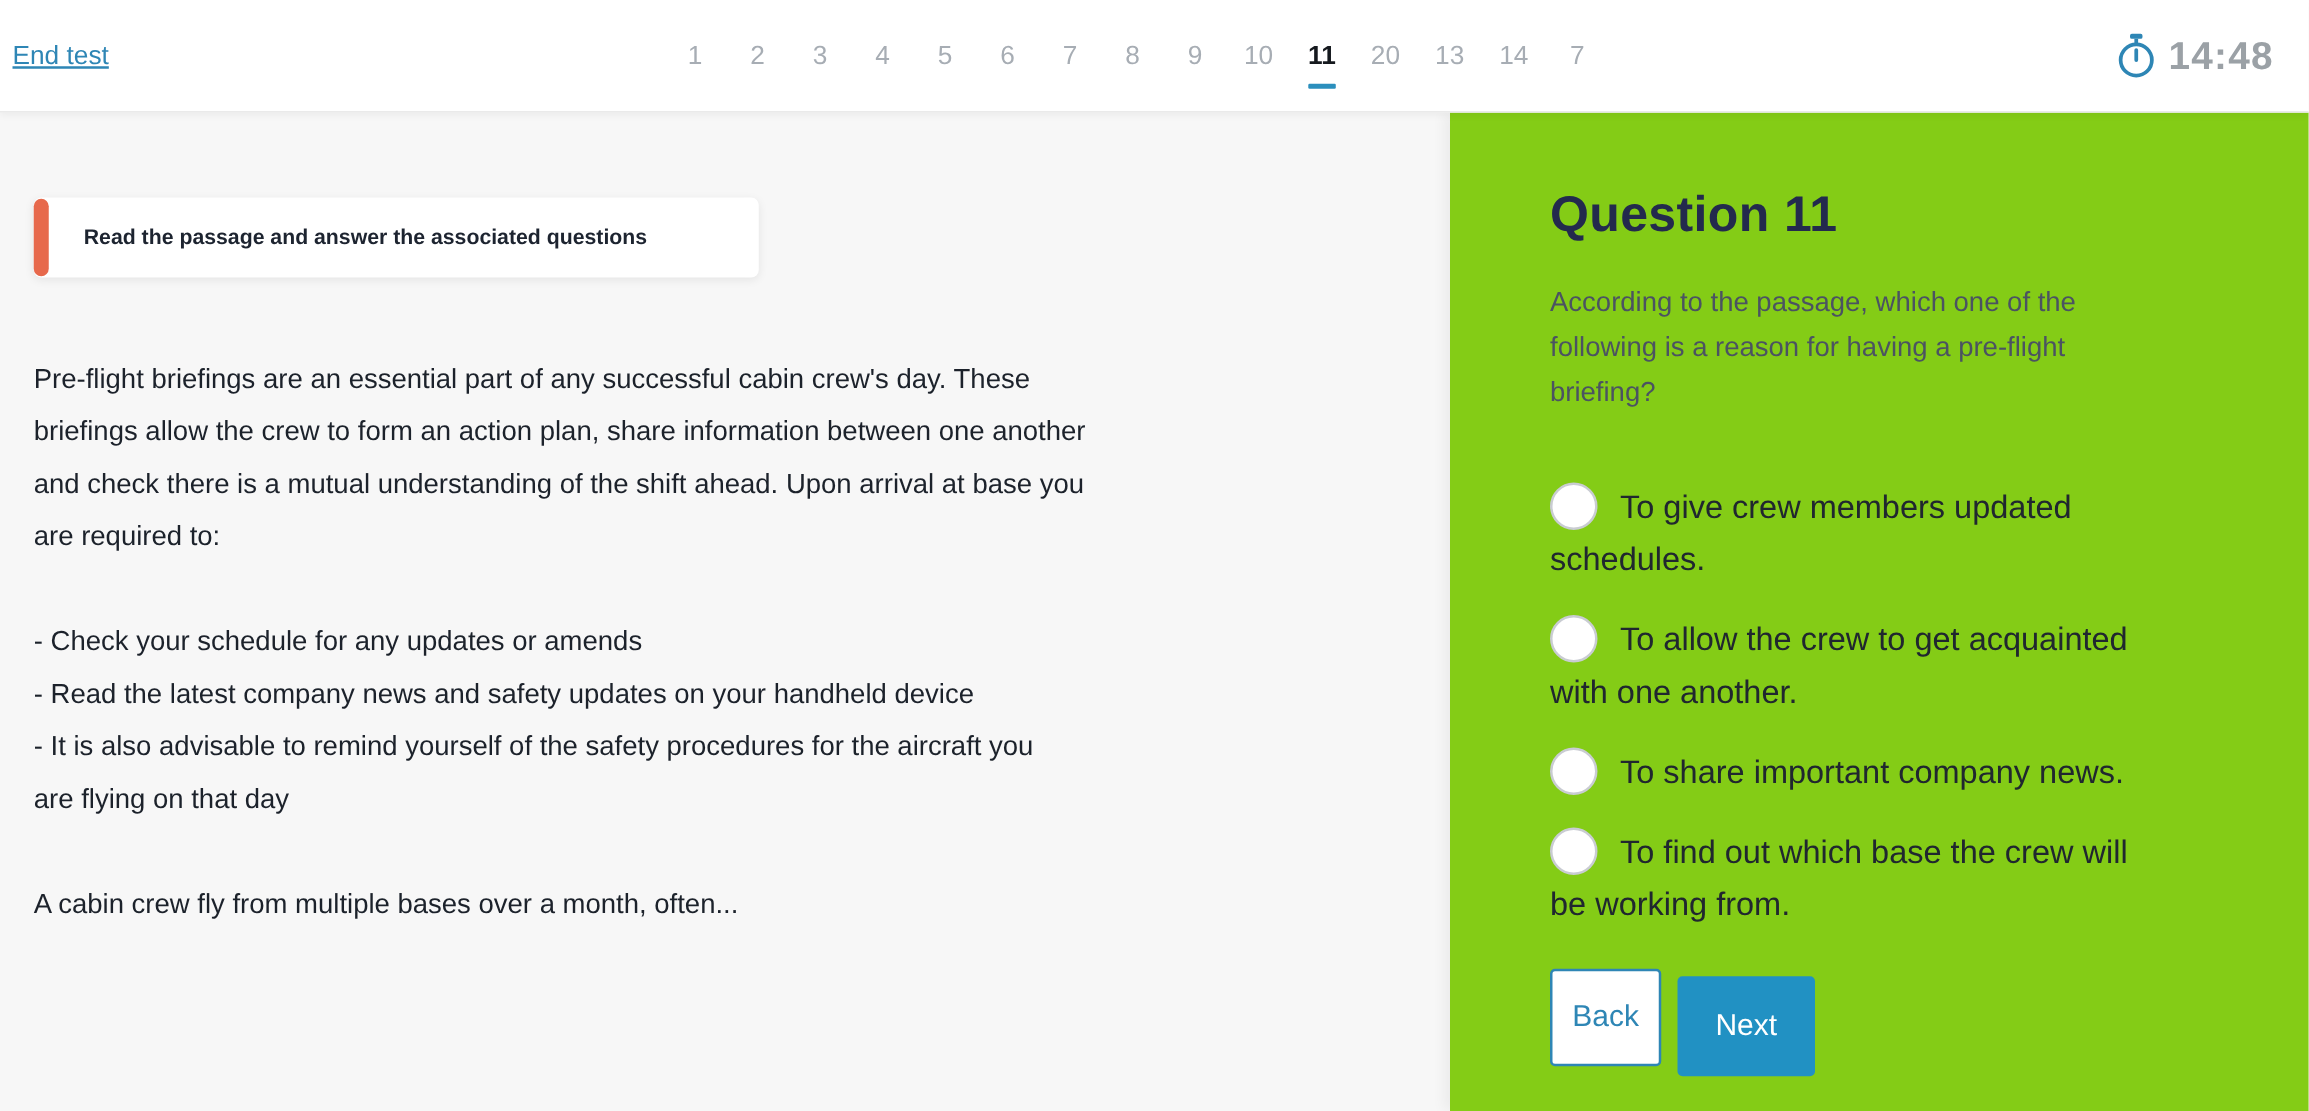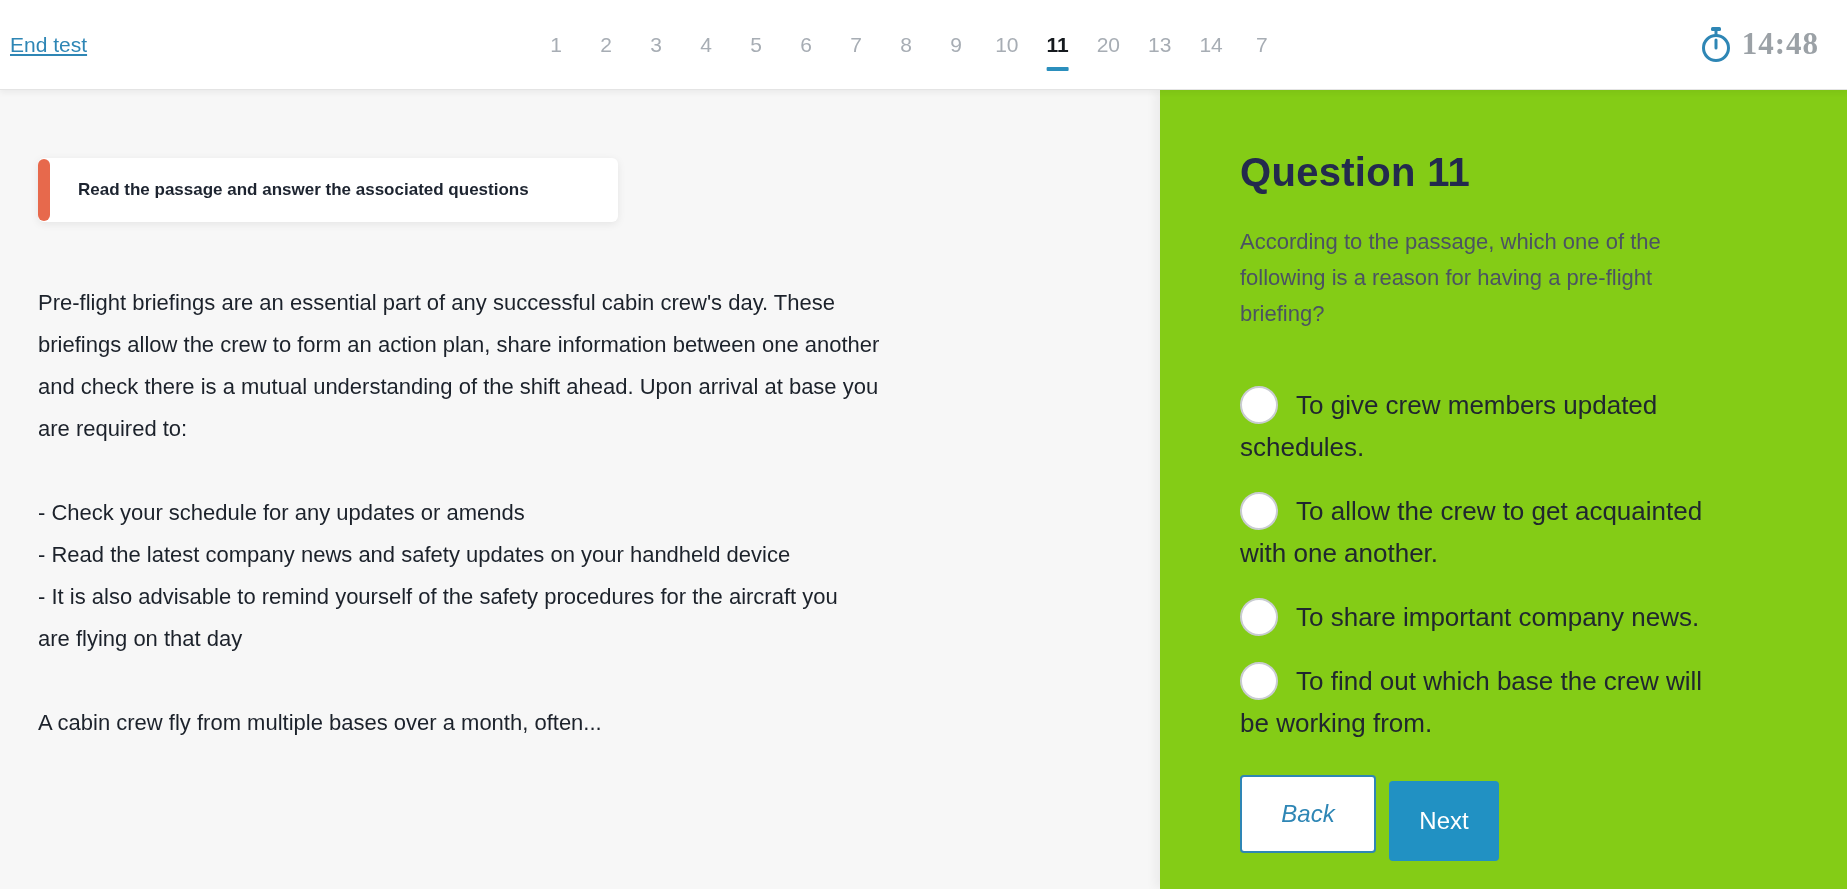--- a/index.html
+++ b/index.html
@@ -36,33 +36,33 @@
     position: relative; padding: 6px 0;
   }
   .qnum.active { color: #15191e; font-weight: bold; }
   .qnum .active-bar {
     display: none;
   }
   .qnum.active .active-bar {
     display: block; position: absolute; left: 50%; transform: translateX(-50%);
     bottom: -8px; width: 22px; height: 4px; background: #2b8fbd; border-radius: 1px;
   }
-  .timer { margin-left: auto; display: flex; gap: 9px; font-family: Liberation Serif, serif; }
+  .timer { margin-left: auto; display: flex; align-items: center; gap: 9px; }
   .timer svg { display: block; }
   .timer-text { font-size: 31px; font-weight: bold; color: #9ba1a6; letter-spacing: 1px; }
 
   
   .main { flex: 1; display: flex; min-height: 0; }
 
   
   .passage-panel {
     width: 1160px; flex: 0 0 1160px;
     background: #f7f7f7;
     position: relative; overflow: hidden;
-    padding: 0 40px 0 38px;
+    padding: 0 40px 0 27px;
   }
   .instruction-card {
     margin-top: 68px;
     width: 580px; min-height: 64px;
     background: #ffffff; border-radius: 6px;
     box-shadow: 0 2px 8px rgba(0,0,0,0.08);
     position: relative;
     display: flex; align-items: center;
     padding: 12px 20px 12px 40px;
   }
@@ -108,22 +108,22 @@
     margin-right: 18px; margin-top: -4px;
   }
   .option-text { white-space: pre-line; }
 
   .nav-buttons { margin-top: 12px; display: flex; align-items: center; gap: 13px; }
   .btn {
     font-family: "Liberation Sans", sans-serif;
     font-size: 24px; border-radius: 4px; cursor: pointer;
   }
   .btn-back {
-    width: 136px; height: 78px;
-    background: #ffffff; color: #2e86b5; border: 2px solid #2e86b5; font-style: italic;
+    width: 89px; height: 78px;
+    background: #ffffff; color: #2e86b5; border: 2px solid #2e86b5;
   }
   .btn-next {
     width: 110px; height: 80px;
     background: #2191c3; color: #ffffff; border: none; margin-top: 15px;
   }
 </style>
 </head>
 <body>
 
 <div class="app">

